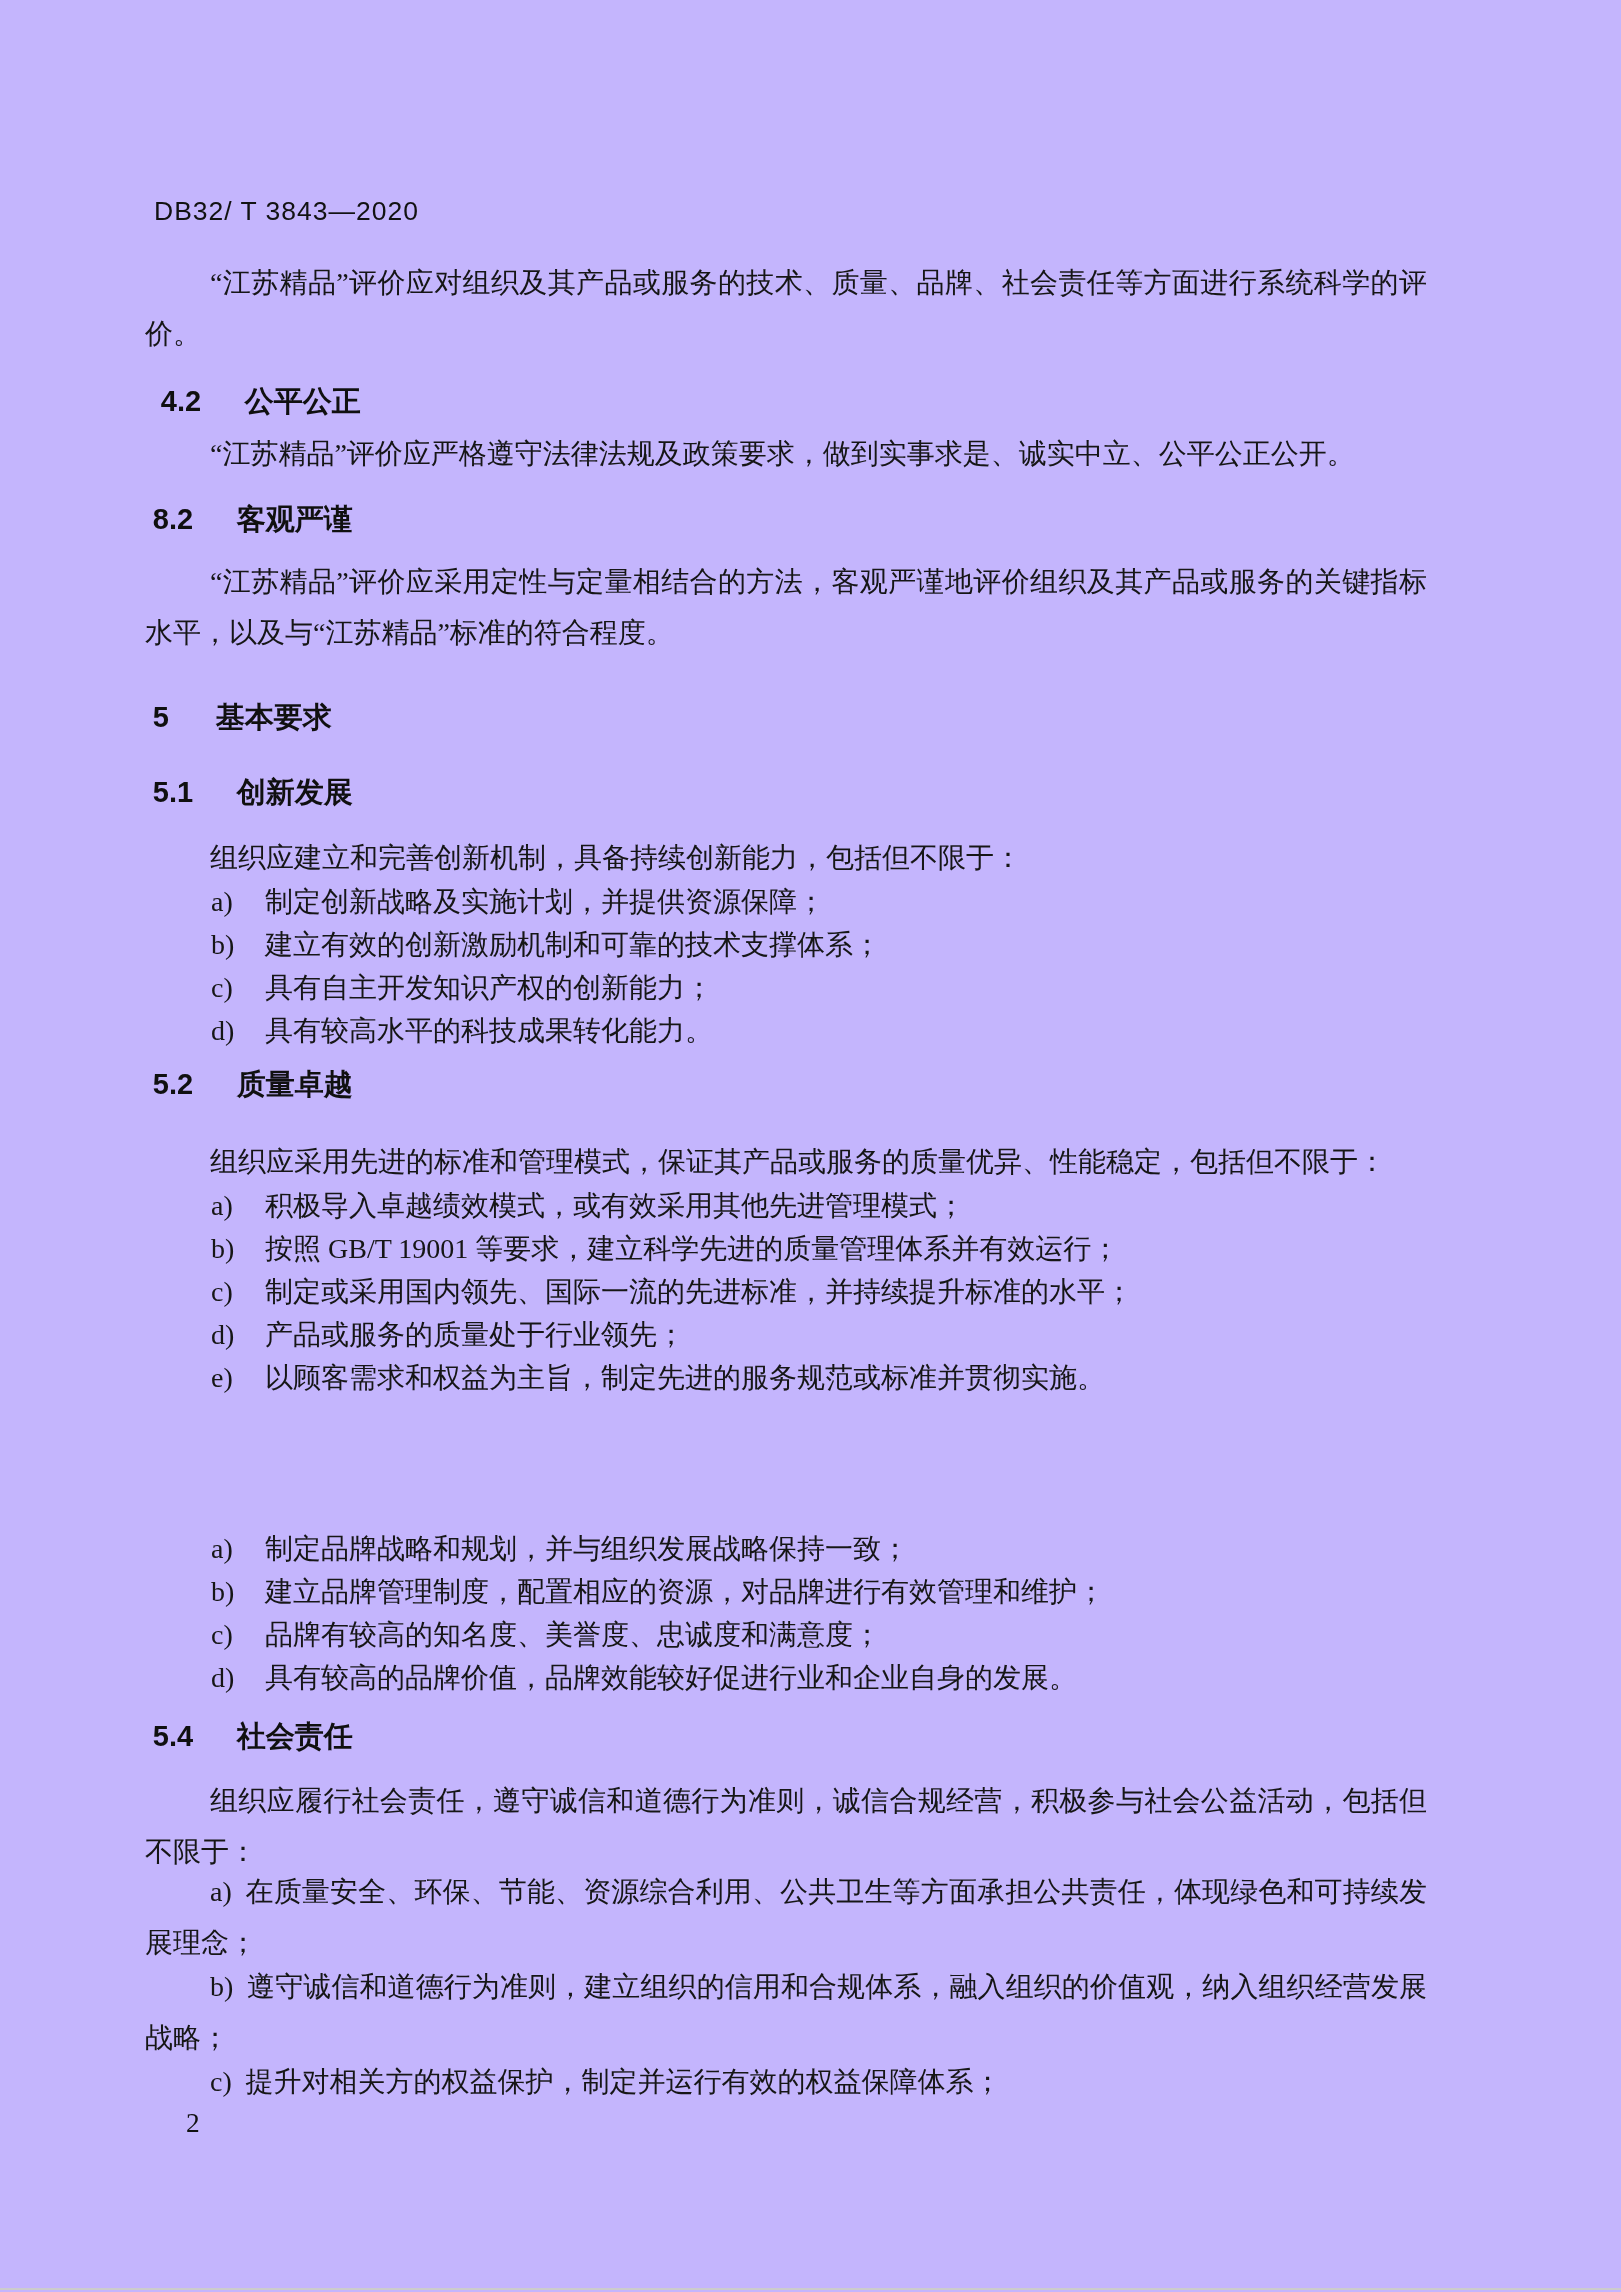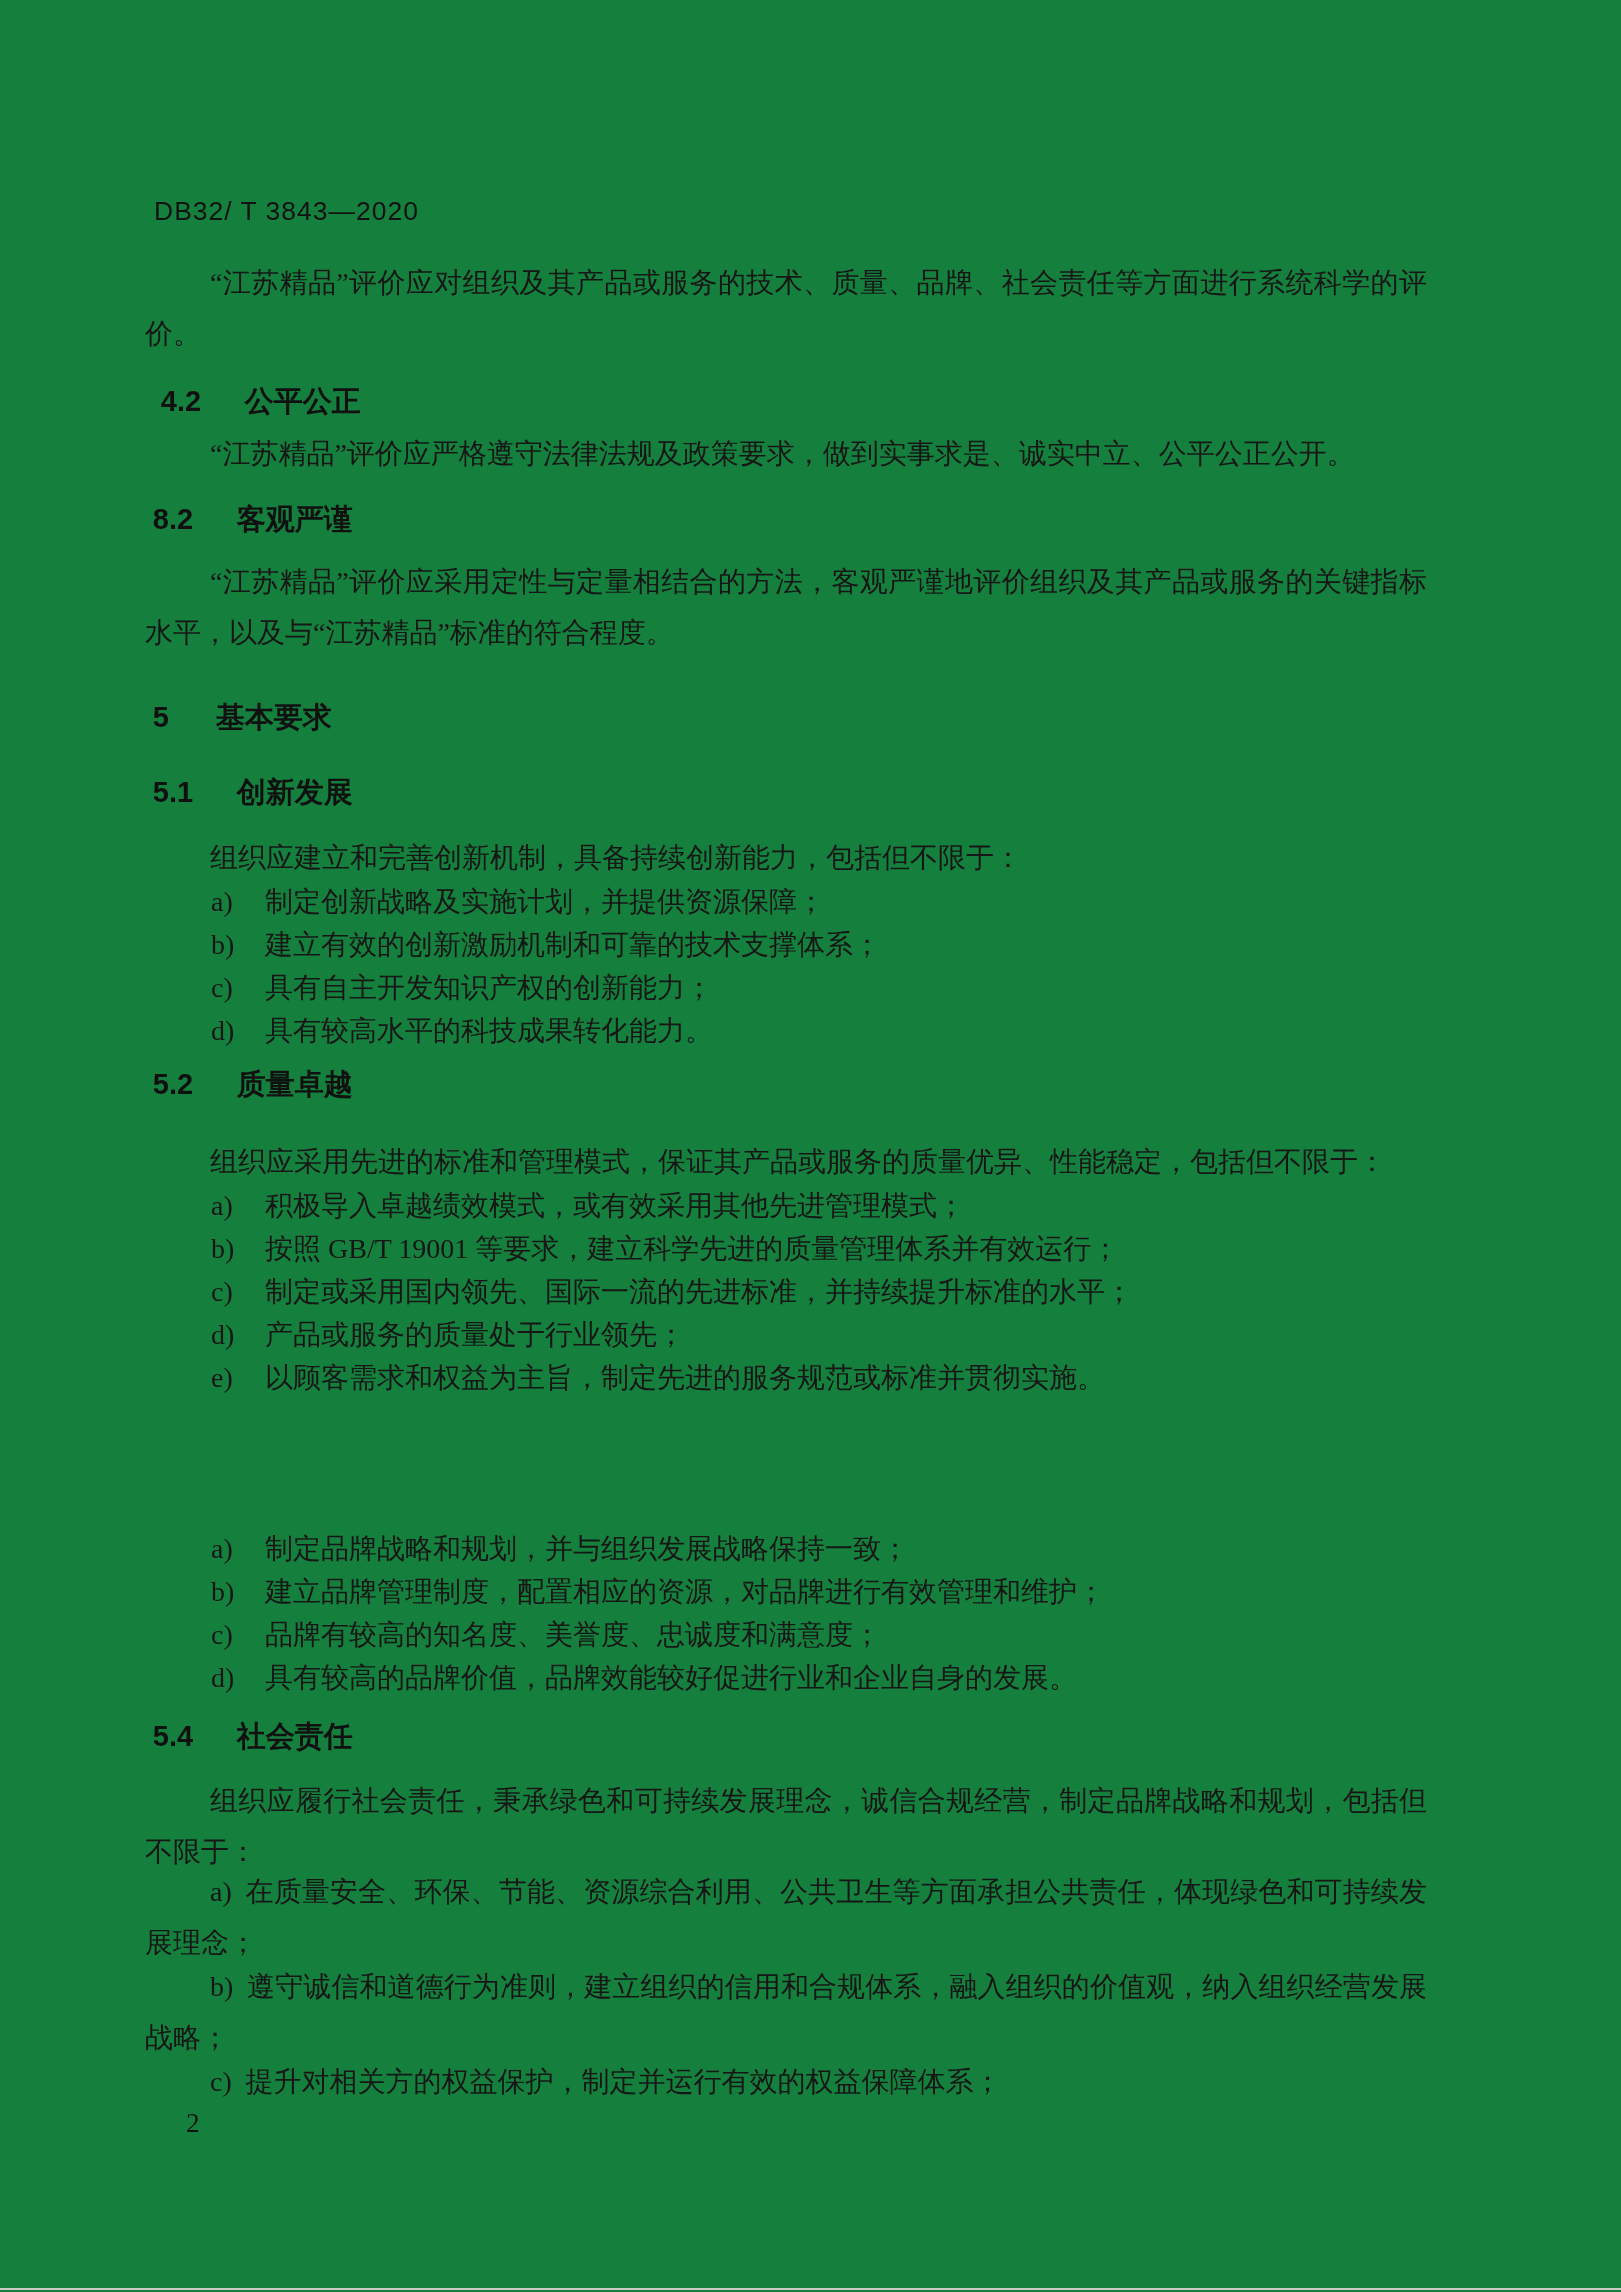--- a/index.html
+++ b/index.html
@@ -4,21 +4,21 @@
 <style>
   html, body {
     margin: 0;
     padding: 0;
     background: #ffffff;
   }
   .page {
     position: relative;
     width: 1621px;
     height: 2293px;
-    background: #15803d;
+    background: #c4b5fd;
     overflow: hidden;
     color: #161616;
   }
   .abs { position: absolute; }
 
   
   .body-text {
     font-family: "Liberation Serif", "DejaVu Serif", serif;
     font-size: 28px;
     line-height: 51px;
@@ -174,21 +174,21 @@
     <div class="list-item">
       <span class="li-label">d)</span>
       <span class="li-text">具有较高的品牌价值，品牌效能较好促进行业和企业自身的发展。</span>
     </div>
   </div>
 
   <h3 class="abs blk h" style="top:1719px; margin:0;">
     <span class="hnum">5.4</span>
     <span class="htitle">社会责任</span>
   </h3>
-  <p class="abs blk body-text para" style="top:1775px; margin:0;">组织应履行社会责任，秉承绿色和可持续发展理念，诚信合规经营，制定品牌战略和规划，包括但不限于：</p>
+  <p class="abs blk body-text para" style="top:1775px; margin:0;">组织应履行社会责任，遵守诚信和道德行为准则，诚信合规经营，积极参与社会公益活动，包括但不限于：</p>
   <p class="abs blk body-text p-item" style="top:1866px; margin:0;">
     <span class="pi-label">a)</span><span>在质量安全、环保、节能、资源综合利用、公共卫生等方面承担公共责任，体现绿色和可持续发展理念；</span>
   </p>
   <p class="abs blk body-text p-item" style="top:1961px; margin:0;">
     <span class="pi-label">b)</span><span>遵守诚信和道德行为准则，建立组织的信用和合规体系，融入组织的价值观，纳入组织经营发展战略；</span>
   </p>
   <p class="abs blk body-text p-item" style="top:2056px; margin:0;">
     <span class="pi-label">c)</span><span>提升对相关方的权益保护，制定并运行有效的权益保障体系；</span>
   </p>
 

